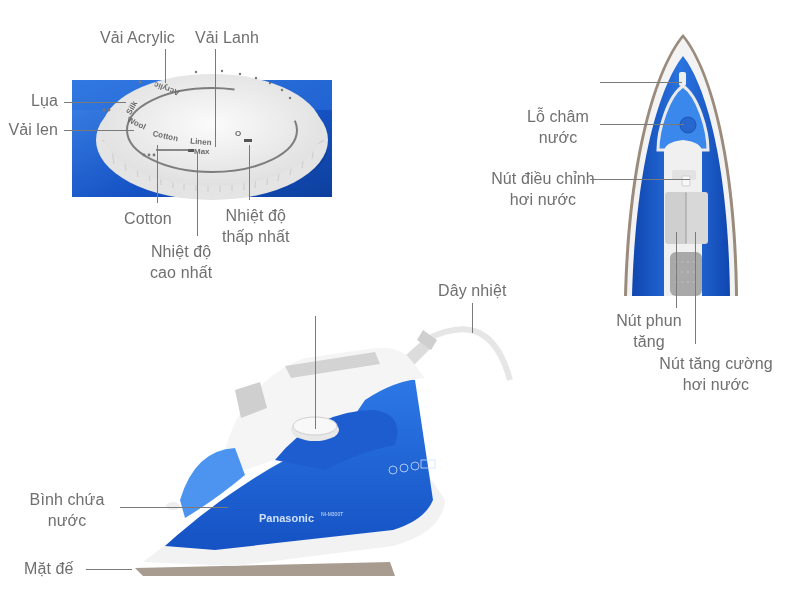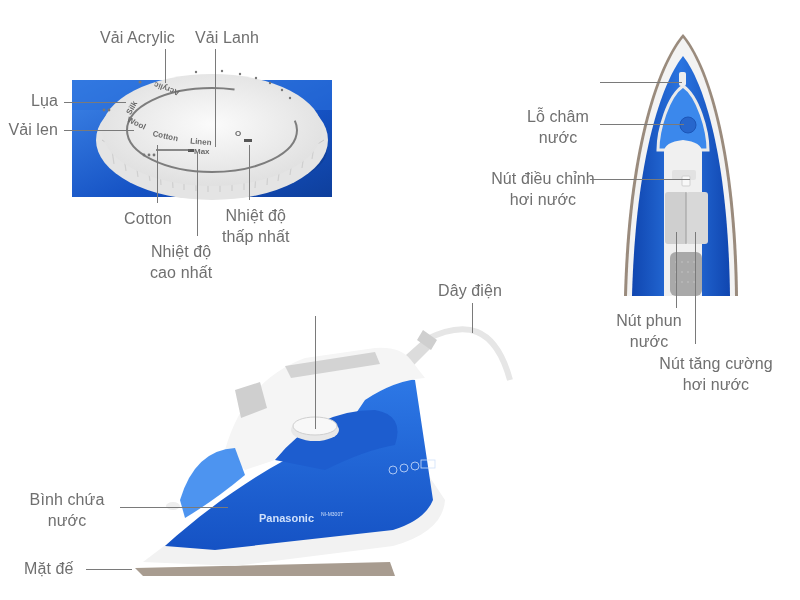--- a/index.html
+++ b/index.html
@@ -156,21 +156,21 @@
   <div class="label" style="left:510px;top:106px;width:96px;white-space:pre">Lỗ châm
 nước</div>
   <div class="leader" style="left:600px;top:124px;width:84px;height:1px"></div>
 
   <div class="label" style="left:478px;top:168px;width:130px;white-space:pre">Nút điều chỉnh
 hơi nước</div>
   <div class="leader" style="left:590px;top:179px;width:100px;height:1px"></div>
 
   <div class="leader" style="left:676px;top:232px;width:1px;height:76px"></div>
   <div class="label" style="left:608px;top:310px;width:82px;white-space:pre">Nút phun
-nước</div>
+tăng</div>
 
   <div class="leader" style="left:695px;top:232px;width:1px;height:112px"></div>
   <div class="label" style="left:650px;top:353px;width:132px;white-space:pre">Nút tăng cường
 hơi nước</div>
 
   <svg style="left:125px;top:300px" width="400" height="290" viewBox="0 0 400 290">
     <defs>
       <linearGradient id="sideBlue" x1="0" y1="0" x2="0" y2="1">
         <stop offset="0" stop-color="#2d78e6"></stop>
         <stop offset="1" stop-color="#1552c4"></stop>
@@ -205,21 +205,21 @@
     <g fill="none" stroke="#cfe0fb" stroke-width="0.8">
       <circle cx="268" cy="170" r="4"></circle>
         <circle cx="279" cy="168" r="4"></circle>
         <circle cx="290" cy="166" r="4"></circle>
       <rect x="296" y="160" width="14" height="8"></rect>
     </g>
   </svg>
 
   <div class="leader" style="left:315px;top:316px;width:1px;height:113px"></div>
 
-  <div class="label" style="left:438px;top:280px">Dây điện</div>
+  <div class="label" style="left:438px;top:280px">Dây nhiệt</div>
   <div class="leader" style="left:472px;top:303px;width:1px;height:30px"></div>
 
   <div class="label" style="left:25px;top:489px;width:84px;white-space:pre">Bình chứa
 nước</div>
   <div class="leader" style="left:120px;top:507px;width:108px;height:1px"></div>
 
   <div class="label left" style="left:24px;top:558px">Mặt đế</div>
   <div class="leader" style="left:86px;top:569px;width:46px;height:1px"></div>
 
 </div>

